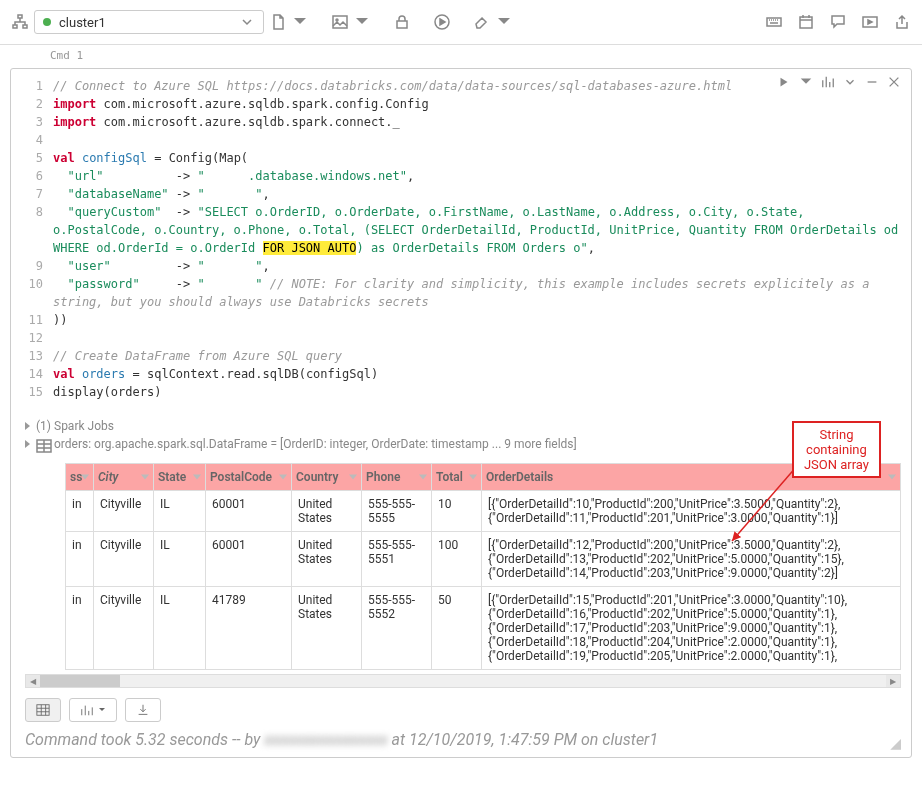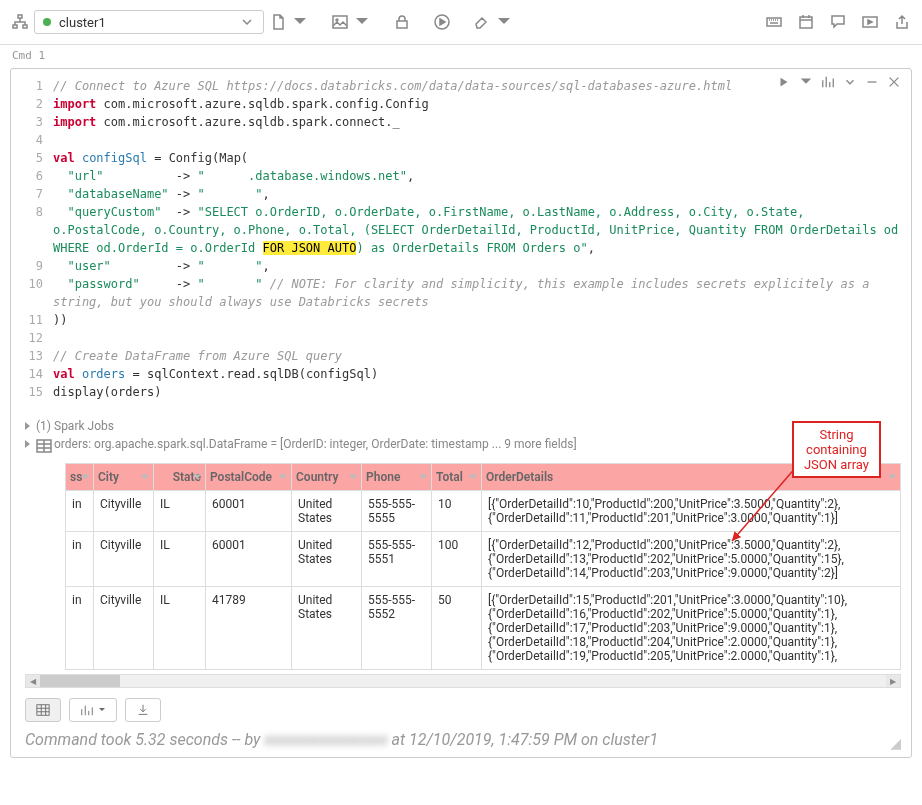--- a/index.html
+++ b/index.html
@@ -7,21 +7,21 @@
 
 .toolbar { display: flex; align-items: center; padding: 22px 12px; border-bottom: 1px solid #ddd; gap: 6px; height: 36px; }
 .toolbar-left { display: flex; align-items: center; gap: 6px; flex: 1; }
 .toolbar-right { display: flex; align-items: center; gap: 16px; }
 .cluster-select { display: flex; align-items: center; gap: 8px; border: 1px solid #ccc; border-radius: 3px; padding: 3px 8px; height: 24px; width: 230px; }
 .dot-green { width: 8px; height: 8px; border-radius: 50%; background: #4caf50; }
 .cluster-name { flex: 1; font-size: 13px; color: #333; }
 .tb-icon { width: 16px; height: 16px; color: #888; cursor: pointer; display: inline-flex; align-items: center; justify-content: center; }
 .tb-icon svg { width: 16px; height: 16px; stroke: currentColor; fill: none; stroke-width: 1.5; }
 
-.cmd-label { padding: 4px 12px 2px; color: #999; font-size: 11px; font-family: Menlo, Monaco, monospace; }
+.cmd-label { padding: 4px 6px 2px; color: #999; font-size: 11px; font-family: Menlo, Monaco, monospace; margin-left: 44px; }
 
 .cell { border: 1px solid #ccc; margin: 4px 10px 8px; border-radius: 3px; position: relative; background: #fff; }
 .cell-controls { position: absolute; top: 6px; right: 10px; display: flex; gap: 8px; color: #999; }
 .cell-controls .tb-icon { width: 14px; height: 14px; }
 
 .code-area { display: flex; padding: 8px 0 10px 0; font-family: Menlo, Monaco, Consolas, monospace; font-size: 12px; line-height: 18px; }
 .gutter { width: 42px; text-align: right; color: #aaa; padding-right: 10px; user-select: none; }
 .gutter div { height: 18px; }
 .code { flex: 1; white-space: pre-wrap; word-break: break-word; padding-right: 12px; }
 .tok-comment { color: #999; font-style: italic; }
@@ -243,22 +243,22 @@
               <path d="M0 0L6 3L0 6z" fill="#d22"></path>
             </marker>
           </defs>
           <path d="M75 5 L10 80" stroke="#d22" stroke-width="1.5" fill="none" marker-end="url(#ah)"></path>
         </svg>
     </div>
     <table class="data-table" id="dtable">
         <thead>
           <tr>
             <th style="width: 28px;">ss<span class="sort-tri"></span></th>
-            <th style="width: 60px;">City<span class="sort-tri"></span></th>
-            <th style="width: 52px; text-align: right;">State<span class="sort-tri"></span></th>
+            <th style="width: 60px; font-style: italic;">City<span class="sort-tri"></span></th>
+            <th style="width: 52px;">State<span class="sort-tri"></span></th>
             <th style="width: 86px; margin-top: 28px;">PostalCode<span class="sort-tri"></span></th>
             <th style="width: 70px;">Country<span class="sort-tri"></span></th>
             <th style="width: 70px;">Phone<span class="sort-tri"></span></th>
             <th style="width: 50px;">Total<span class="sort-tri"></span></th>
             <th>OrderDetails<span class="sort-tri"></span></th>
           </tr>
         </thead>
         <tbody>
           <tr>
             <td>in</td>

